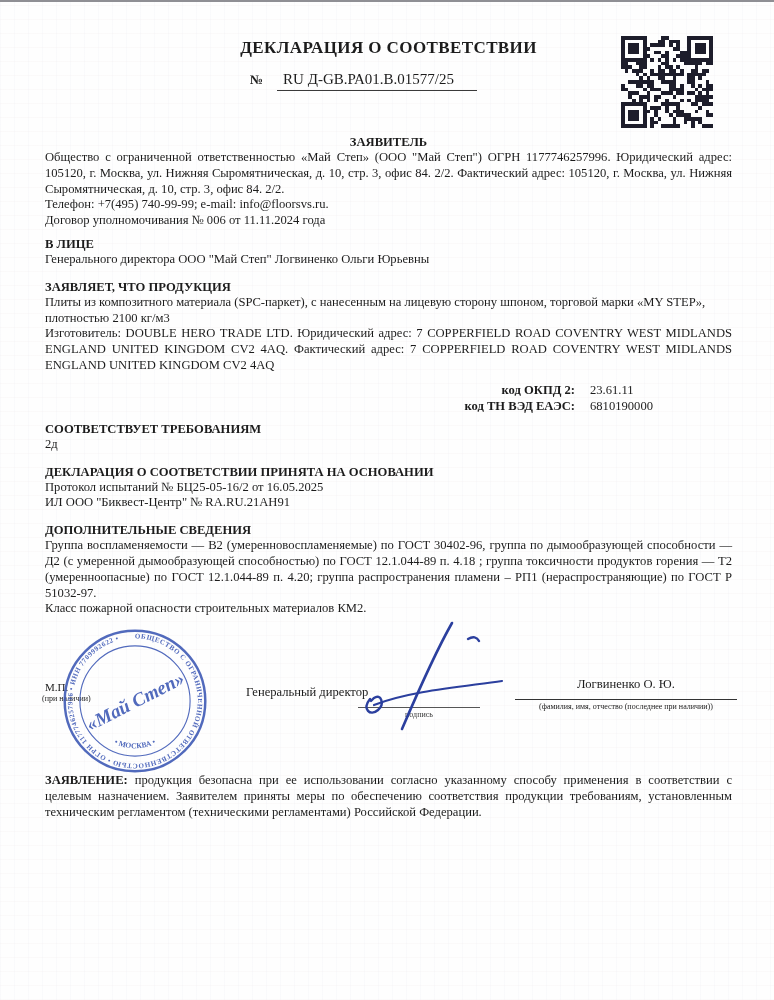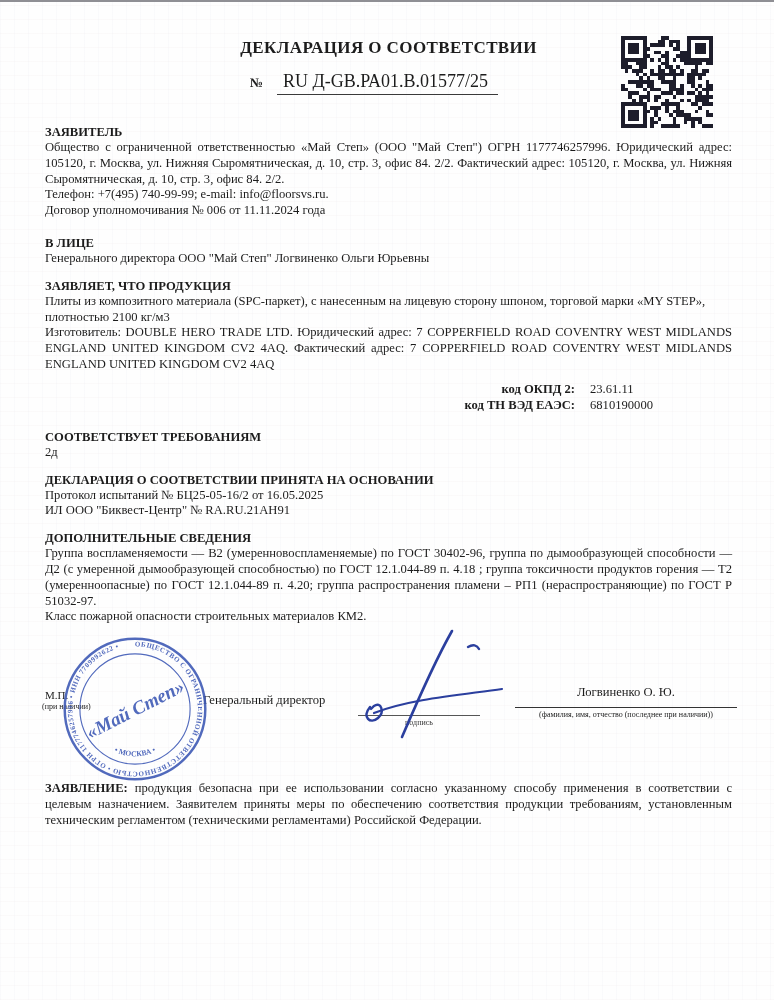--- a/index.html
+++ b/index.html
@@ -15,49 +15,49 @@
     font-family: Liberation Serif, serif;
     color: #1c1c1c;
     overflow: hidden;
   }
   .content { padding: 36px 42px 0 45px; }
   .doc-title { text-align: center; font-size: 17px; font-weight: bold; letter-spacing: .4px; }
   .number-row { margin-top: 13px; margin-left: 205px; font-size: 13px; }
   .number-label { font-weight: bold; margin-right: 14px; }
   .number-value {
     display: inline-block; min-width: 200px; padding: 0 10px 2px 6px;
-    border-bottom: 1.5px solid #3a3a3a; font-size: 18px;
+    border-bottom: 1.5px solid #3a3a3a; font-size: 15px;
   }
   .qr { position: absolute; left: 620px; top: 34px; width: 94px; height: 92px; }
   .qr svg { width: 100%; height: 100%; }
 
   .heading { font-weight: bold; font-size: 12.6px; line-height: 16px; }
   .body-text { font-size: 12.6px; line-height: 15.8px; }
   .just { text-align: justify; }
-  .gap-lg { margin-top: 29px; }
+  .gap-lg { margin-top: 43px; text-align: center; }
   .gap-md { margin-top: 11px; }
-  .gap-sm { margin-top: 16px; }
+  .gap-sm { margin-top: 7px; }
 
   .codes { margin-top: 8px; font-size: 12.6px; line-height: 16px; }
   .code-row { display: flex; }
   .code-label { flex: 0 0 530px; text-align: right; font-weight: bold; }
   .code-value { padding-left: 15px; }
 
   .validity-row { margin-top: 22px; display: flex; align-items: baseline; font-size: 12.6px; }
   .validity-row .heading { white-space: nowrap; }
   .from-label { margin-left: 33px; font-weight: bold; }
   .date-field { width: 95px; margin-left: 33px; text-align: center; border-bottom: 1.5px solid #3a3a3a; padding-bottom: 2px; }
   .to-label { margin-left: 23px; font-weight: bold; }
   .date-field2 { width: 109px; margin-left: 21px; text-align: center; border-bottom: 1.5px solid #3a3a3a; padding-bottom: 2px; }
 
   .sign-area { position: relative; height: 146px; margin-top: 4px; }
   .stamp { position: absolute; left: 14px; top: 4px; width: 152px; height: 152px; opacity: .88; z-index: 3; pointer-events: none; }
   .mp { position: absolute; left: 0; top: 60px; font-size: 11px; z-index: 1; }
   .mp-note { position: absolute; left: -3px; top: 73px; font-size: 8px; z-index: 1; }
-  .position-title { position: absolute; left: 158px; top: 64px; font-size: 12.6px; }
+  .position-title { position: absolute; left: 158px; top: 64px; font-size: 12.6px; padding-left: 43px; }
   .sig-line { position: absolute; left: 313px; top: 86px; width: 122px; border-top: 1.2px solid #555; }
   .sig-caption { position: absolute; left: 313px; top: 89px; width: 122px; text-align: center; font-size: 8px; color: #333; }
   .sig-scribble { position: absolute; left: 295px; top: -8px; width: 210px; height: 118px; z-index: 2; }
   .name-box { position: absolute; left: 470px; top: 56px; width: 222px; text-align: center; font-size: 12.6px; }
   .name-line { position: absolute; left: 470px; top: 78px; width: 222px; border-top: 1.2px solid #333; }
   .name-caption { position: absolute; left: 480px; top: 81px; width: 202px; text-align: center; font-size: 8px; line-height: 10px; color: #222; }
 
   .statement { margin-top: 6px; }
   .statement .lead { font-weight: bold; }
 </style>

